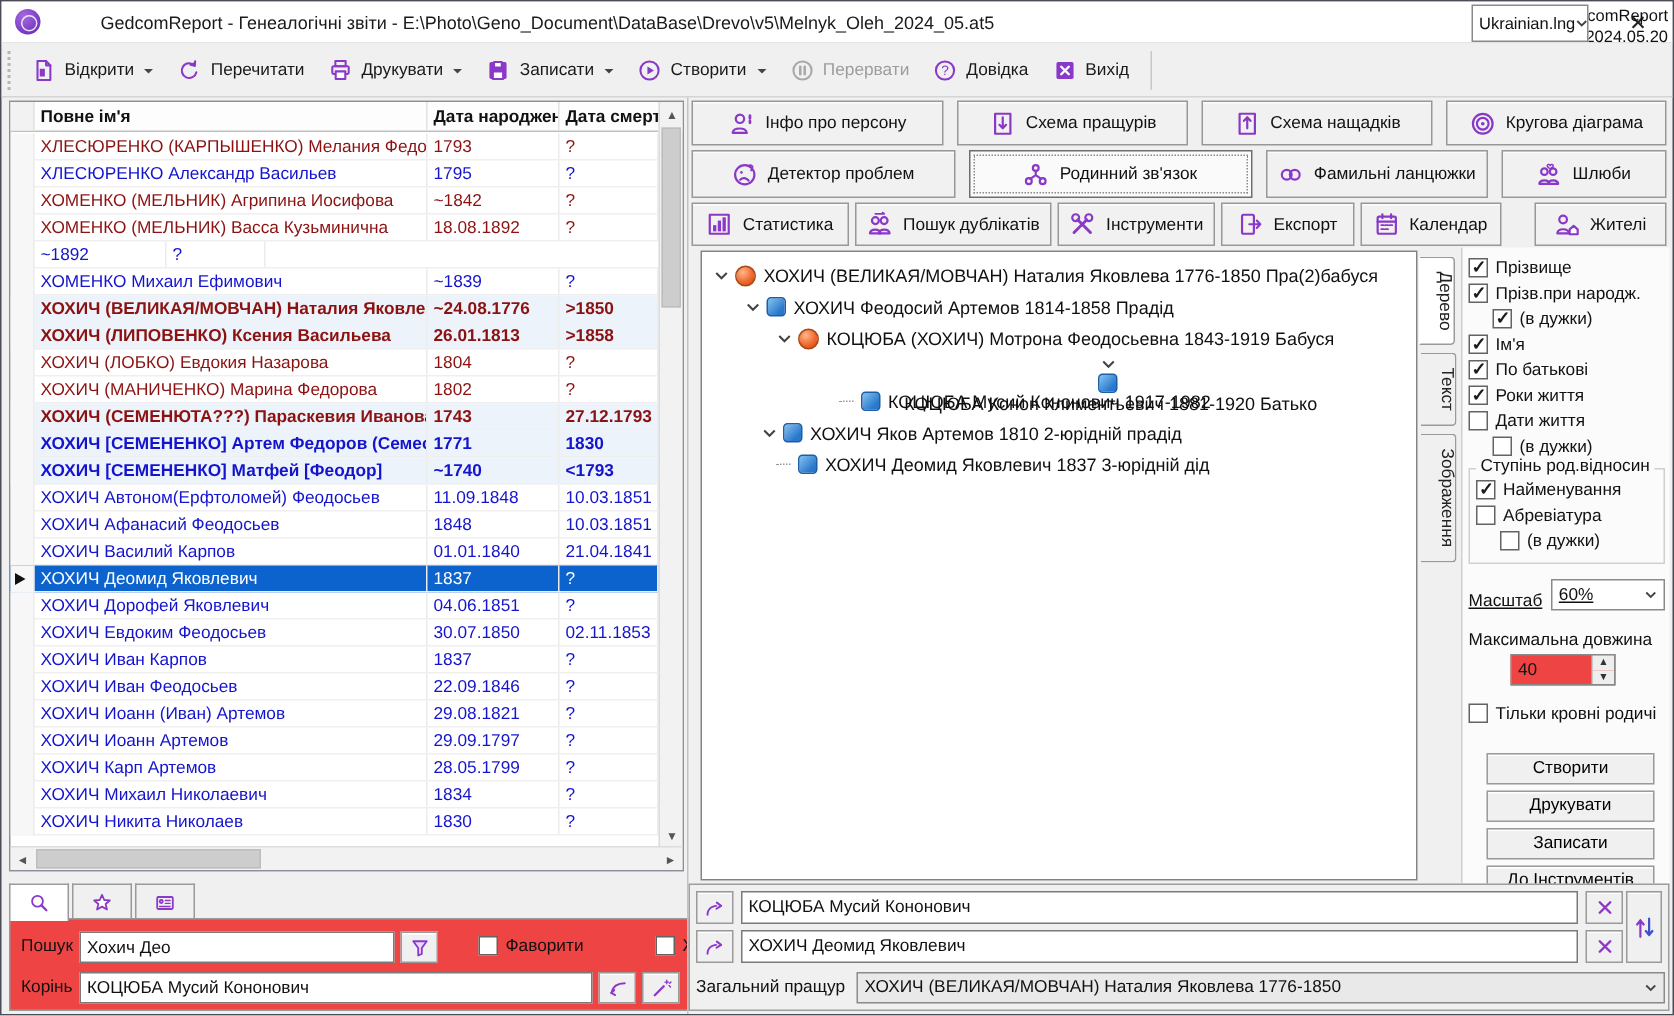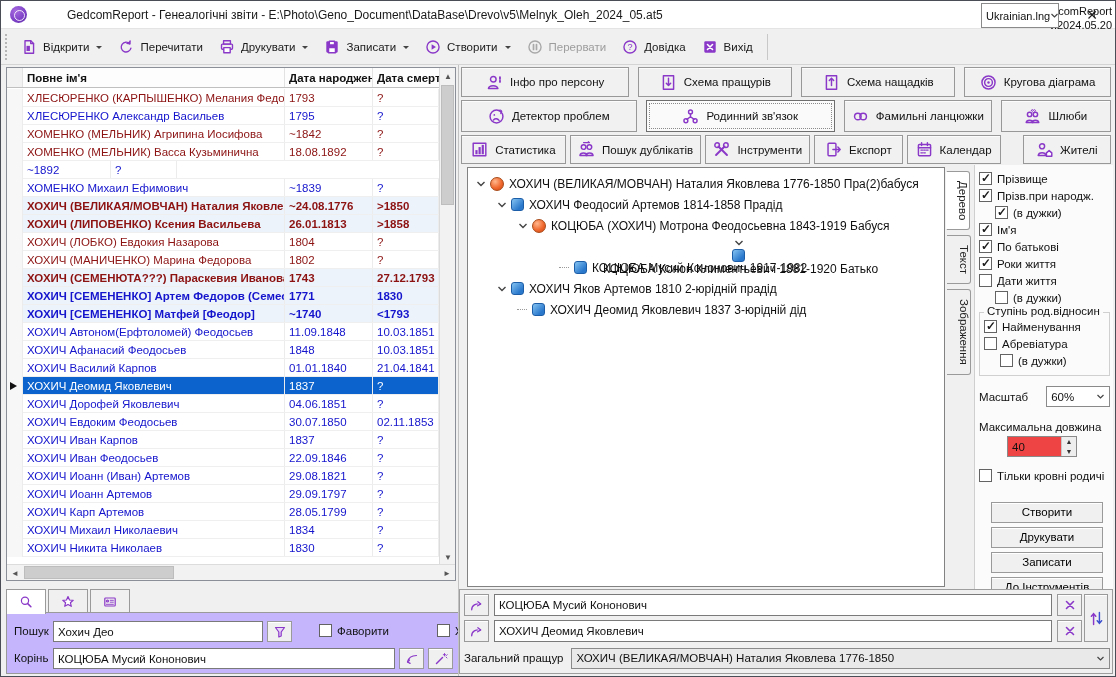--- a/index.html
+++ b/index.html
@@ -57,21 +57,21 @@
   .trow .gc-marker{background:#f7f7f7;height:18px;position:relative;}
   
   .vscroll{position:absolute;right:0;top:0;width:16px;height:497px;background:#f2f2f2;border-left:1px solid #dcdcdc;}
   .hscroll{position:absolute;left:0;bottom:0;width:448px;height:16px;background:#f2f2f2;border-top:1px solid #dcdcdc;}
   .sb-arrow{position:absolute;width:16px;height:16px;display:flex;align-items:center;justify-content:center;color:#555;font-size:8px;}
   .sb-thumb{position:absolute;background:#cdcdcd;border:1px solid #bdbdbd;}
   
   .search-tabs{position:absolute;left:5px;top:588px;height:24px;display:flex;gap:2px;}
   .s-tab{width:40px;height:24px;border:1px solid #9a9a9a;border-bottom:none;background:#f0f0f0;display:flex;align-items:center;justify-content:center;}
   .s-tab.active{background:#fff;height:25px;z-index:2;}
-  .search-panel{position:absolute;left:5px;top:611px;width:494px;height:62px;border:1px solid #9a9a9a;background:#c4b5fd;overflow:hidden;}
+  .search-panel{position:absolute;left:5px;top:611px;width:494px;height:62px;border:1px solid #9a9a9a;background:#ef4444;overflow:hidden;}
   .sp-label{position:absolute;font-size:11.5px;color:#111;}
   
   .v-divider{position:absolute;left:457px;top:64px;width:1px;height:613px;background:#c2c2c2;}
   .tabrow{position:absolute;left:460px;width:650px;display:flex;}
   .tab-btn{background:#f1f1f1;border:1px solid #989898;display:flex;align-items:center;justify-content:center;gap:7px;font-size:11.5px;color:#111;box-shadow:inset 0 1px 0 #fcfcfc;white-space:nowrap;overflow:hidden;}
   .tab-btn.active{background:#fafafa;border-color:#6e6e6e;outline:1px dotted #8a8a8a;outline-offset:-4px;}
   
   .tree-frame{position:absolute;left:466px;top:166px;width:478px;height:420px;background:#fff;border:1px solid #828282;overflow:hidden;padding-top:5px;}
   .tnode{display:flex;align-items:center;height:21px;font-size:12px;color:#101010;white-space:nowrap;}
   .tchev{width:13px;height:13px;flex:none;margin-right:3px;display:flex;align-items:center;justify-content:center;}
@@ -589,21 +589,21 @@
             </svg>
           </span>
           <span class="nm"></span>
           <span>КОЦЮБА Конон Климентьевич 1881-1920 Батько</span>
         </div>
         <div class="tnode" style="padding-left: 90px;">
           <span class="tstub"></span>
           <span class="nm"></span>
           <span>КОЦЮБА Мусий Кононович 1917-1982</span>
         </div>
-        <div class="tnode" style="padding-left: 27px;">
+        <div class="tnode" style="padding-left: 38px;">
           <span class="tchev">
             <svg width="10" height="10" viewBox="0 0 10 10">
               <path d="M1.5 3l3.5 3.5L8.5 3" fill="none" stroke="#444" stroke-width="1.4"></path>
             </svg>
           </span>
           <span class="nm"></span>
           <span>ХОХИЧ Яков Артемов 1810 2-юрідній прадід</span>
         </div>
         <div class="tnode" style="padding-left: 48px;">
           <span class="tstub"></span>
@@ -663,21 +663,21 @@
           <div class="cb-row opt-item">
             <span class="cbbox"></span>
             <span>Абревіатура</span>
           </div>
           <div class="cb-row opt-item" style="margin-left: 16px;">
             <span class="cbbox"></span>
             <span>(в дужки)</span>
           </div>
         </div>
     </div>
-    <div style="display:flex;align-items:center;gap:18px;margin:10px 3px 0 0;">
+    <div style="display:flex;align-items:flex-end;gap:6px;margin:10px 3px 0 0;text-decoration:underline;">
       <span>Масштаб</span>
       <span class="combo" style="flex:1;">
         <span>60%</span>
         <svg class="chev" viewBox="0 0 9 9">
             <path d="M1.5 3l3 3 3-3" fill="none" stroke="#444" stroke-width="1.2"></path>
           </svg>
       </span>
     </div>
     <div style="margin:14px 3px 0 0;">
       <div>Максимальна довжина</div>

